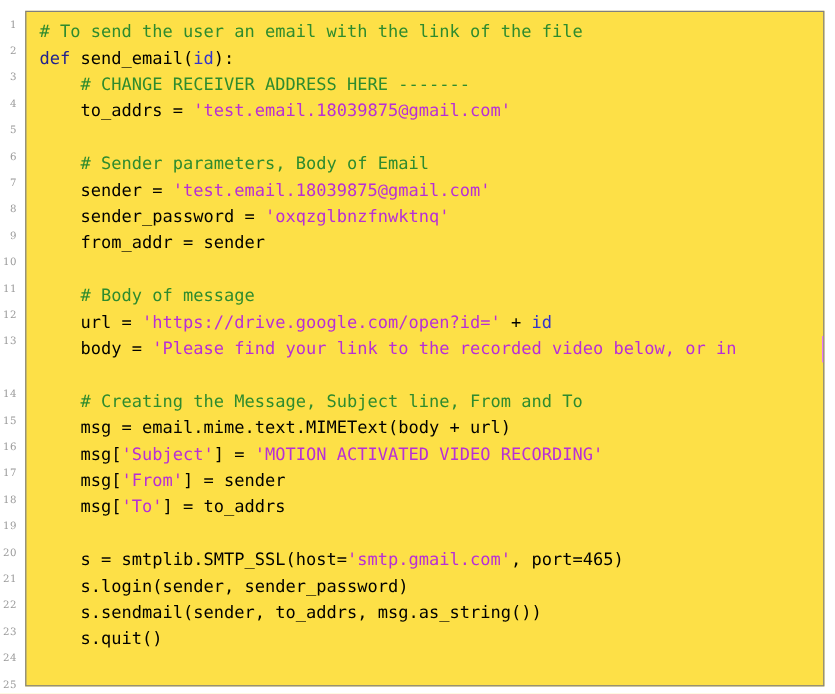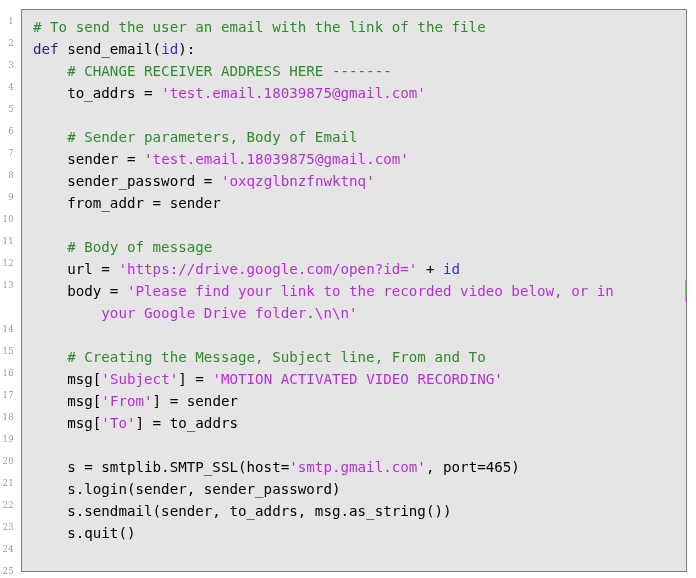--- a/index.html
+++ b/index.html
@@ -45,21 +45,21 @@
     color: #9a9a9a;
   }
 
   
   .codebox {
     position: absolute;
     left: 21px;
     top: 9px;
     right: 9px;
     height: 563px;
-    background: #e5e5e5;
+    background: #fde047;
     border: 1px solid #7f7f7f;
     box-sizing: border-box;
     overflow: hidden;
   }
 
   .codelines {
     position: relative;
     padding: 6px 0 0 0;
     margin: 0;
   }
@@ -143,23 +143,23 @@
         <div class="cline"><span class="tok-pln">    to_addrs = </span><span class="tok-str">'test.email.18039875@gmail.com'</span></div>
         <div class="cline">&nbsp;</div>
         <div class="cline"><span class="tok-com">    # Sender parameters, Body of Email</span></div>
         <div class="cline"><span class="tok-pln">    sender = </span><span class="tok-str">'test.email.18039875@gmail.com'</span></div>
         <div class="cline"><span class="tok-pln">    sender_password = </span><span class="tok-str">'oxqzglbnzfnwktnq'</span></div>
         <div class="cline"><span class="tok-pln">    from_addr = sender</span></div>
         <div class="cline">&nbsp;</div>
         <div class="cline"><span class="tok-com">    # Body of message</span></div>
         <div class="cline"><span class="tok-pln">    url = </span><span class="tok-str">'https://drive.google.com/open?id='</span><span class="tok-pln"> + </span><span class="tok-arg">id</span></div>
         <div class="cline wrap-start"><span class="tok-pln">    body = </span><span class="tok-str">'Please find your link to the recorded video below, or in</span></div>
-        <div class="cline wrap-cont"><span class="tok-str">        your Google Drive folder.\n\n'</span></div>
         <div class="cline">&nbsp;</div>
         <div class="cline"><span class="tok-com">    # Creating the Message, Subject line, From and To</span></div>
+        <div class="cline"><span class="tok-pln">    msg = email.mime.text.MIMEText(body + url)</span></div>
         <div class="cline"><span class="tok-pln">    msg[</span><span class="tok-str">'Subject'</span><span class="tok-pln">] = </span><span class="tok-str">'MOTION ACTIVATED VIDEO RECORDING'</span></div>
         <div class="cline"><span class="tok-pln">    msg[</span><span class="tok-str">'From'</span><span class="tok-pln">] = sender</span></div>
         <div class="cline"><span class="tok-pln">    msg[</span><span class="tok-str">'To'</span><span class="tok-pln">] = to_addrs</span></div>
         <div class="cline">&nbsp;</div>
         <div class="cline"><span class="tok-pln">    s = smtplib.SMTP_SSL(host=</span><span class="tok-str">'smtp.gmail.com'</span><span class="tok-pln">, port=465)</span></div>
         <div class="cline"><span class="tok-pln">    s.login(sender, sender_password)</span></div>
         <div class="cline"><span class="tok-pln">    s.sendmail(sender, to_addrs, msg.as_string())</span></div>
         <div class="cline"><span class="tok-pln">    s.quit()</span></div>
       </div>
   </div>

